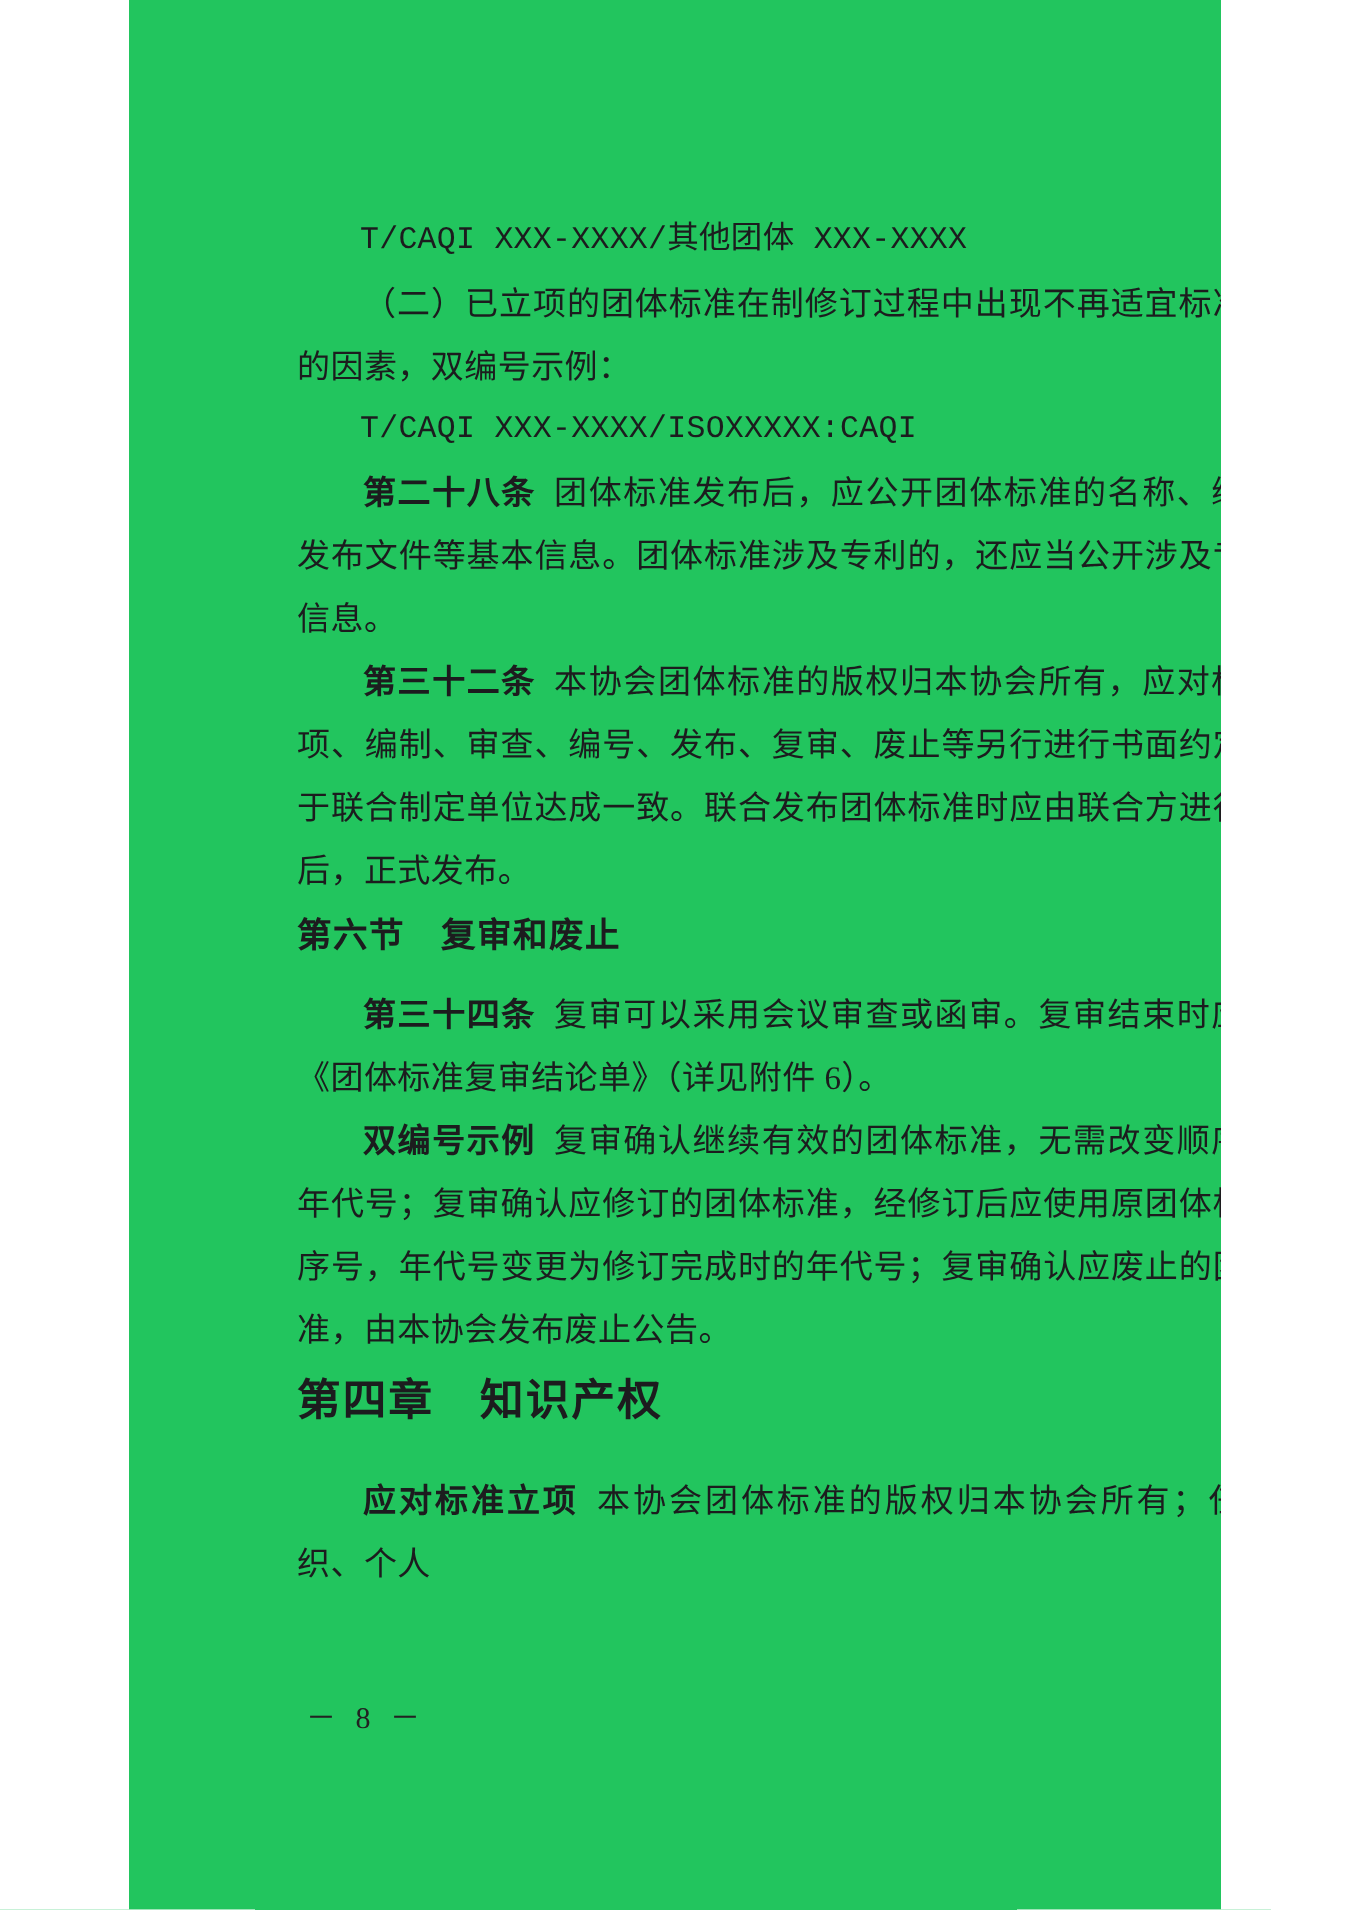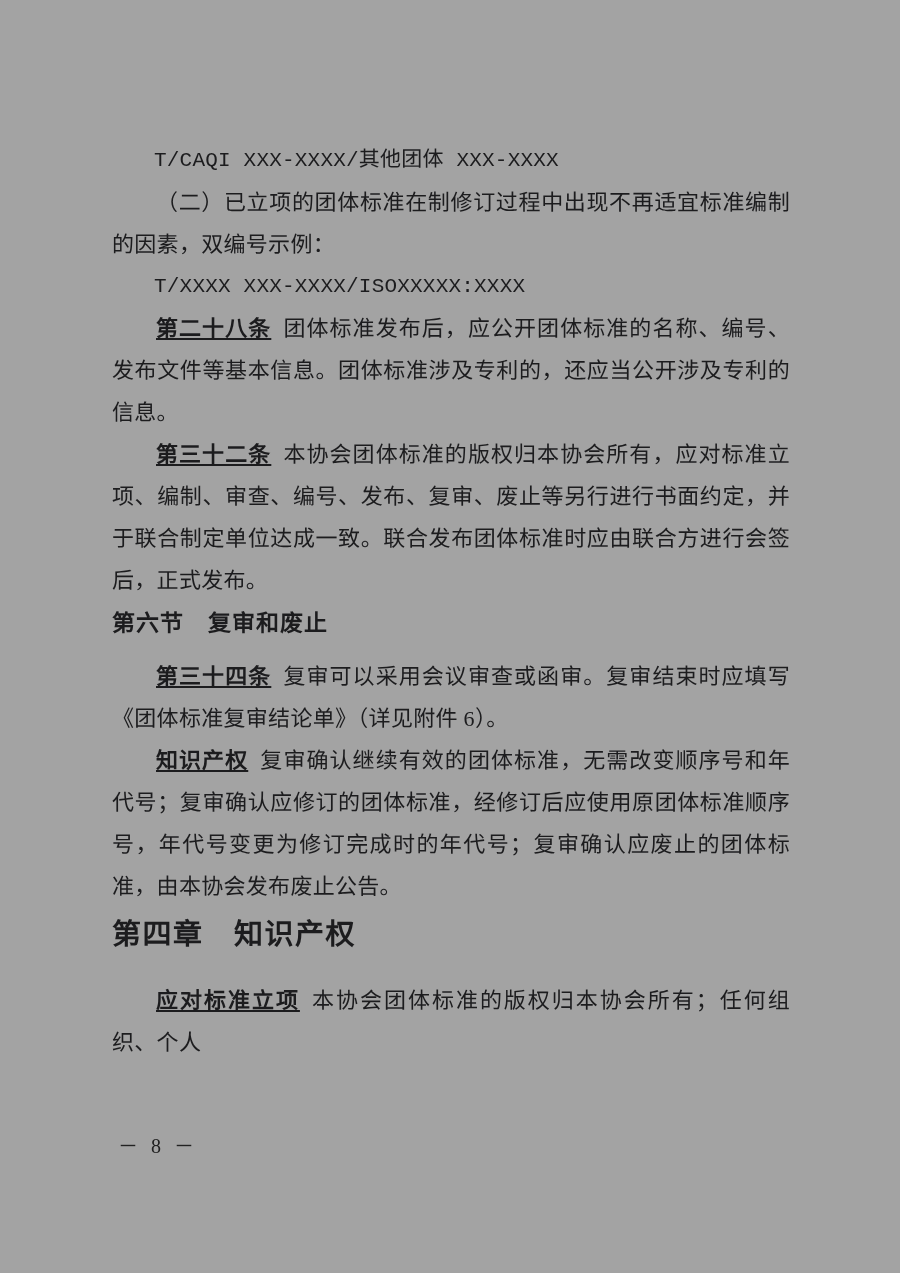--- a/index.html
+++ b/index.html
@@ -2,24 +2,24 @@
 <html lang="zh-CN"><head>
 <meta charset="utf-8">
 <style>
   html, body {
     margin: 0;
     padding: 0;
     background: #ffffff;
   }
   .page {
     position: relative;
-    width: 900px;
+    width: 728px;
     height: 1273px;
     margin: 0 auto;
-    background: #a3a3a3;
+    background: #22c55e;
     color: #1c1c1e;
     font-family: "Liberation Serif", "DejaVu Serif", serif;
     overflow: hidden;
   }
   .content {
     position: absolute;
     top: 140px;
     left: 112px;
     width: 678px;
   }
@@ -33,21 +33,20 @@
   }
   .std-line {
     text-align: left;
     font-family: "Liberation Mono", "DejaVu Sans Mono", monospace;
     font-size: 21px;
     letter-spacing: 0.2px;
   }
   .lead {
     font-weight: bold;
     margin-right: 0.55em;
-    text-decoration: underline;
   }
   .section-heading {
     margin: 0 0 12px 0;
     font-size: 23px;
     line-height: 42px;
     font-weight: bold;
     text-align: left;
     font-family: "Liberation Sans", "DejaVu Sans", sans-serif;
     letter-spacing: 1px;
   }
@@ -74,33 +73,33 @@
 </head>
 <body>
 
 <div class="page">
   <main class="content">
 
     <p class="std-line">T/CAQI XXX-XXXX/其他团体 XXX-XXXX</p>
 
     <p class="para">（二）已立项的团体标准在制修订过程中出现不再适宜标准编制的因素，双编号示例：</p>
 
-    <p class="std-line">T/XXXX XXX-XXXX/ISOXXXXX:XXXX</p>
+    <p class="std-line">T/CAQI XXX-XXXX/ISOXXXXX:CAQI</p>
 
     <p class="para"><span class="lead">第二十八条</span><span>团体标准发布后，应公开团体标准的名称、编号、发布文件等基本信息。团体标准涉及专利的，还应当公开涉及专利的信息。</span></p>
 
 
     <p class="para"><span class="lead">第三十二条</span><span>本协会团体标准的版权归本协会所有，应对标准立项、编制、审查、编号、发布、复审、废止等另行进行书面约定，并于联合制定单位达成一致。联合发布团体标准时应由联合方进行会签后，正式发布。</span></p>
 
     <h3 class="section-heading">第六节　复审和废止</h3>
 
 
     <p class="para"><span class="lead">第三十四条</span><span>复审可以采用会议审查或函审。复审结束时应填写《团体标准复审结论单》（详见附件 6）。</span></p>
 
-    <p class="para"><span class="lead">知识产权</span><span>复审确认继续有效的团体标准，无需改变顺序号和年代号；复审确认应修订的团体标准，经修订后应使用原团体标准顺序号，年代号变更为修订完成时的年代号；复审确认应废止的团体标准，由本协会发布废止公告。</span></p>
+    <p class="para"><span class="lead">双编号示例</span><span>复审确认继续有效的团体标准，无需改变顺序号和年代号；复审确认应修订的团体标准，经修订后应使用原团体标准顺序号，年代号变更为修订完成时的年代号；复审确认应废止的团体标准，由本协会发布废止公告。</span></p>
 
     <h2 class="chapter-heading">第四章　知识产权</h2>
 
     <p class="para"><span class="lead">应对标准立项</span><span>本协会团体标准的版权归本协会所有；任何组织、个人</span></p>
 
   </main>
 
   <footer class="page-number">－ 8 －</footer>
 </div>
 

